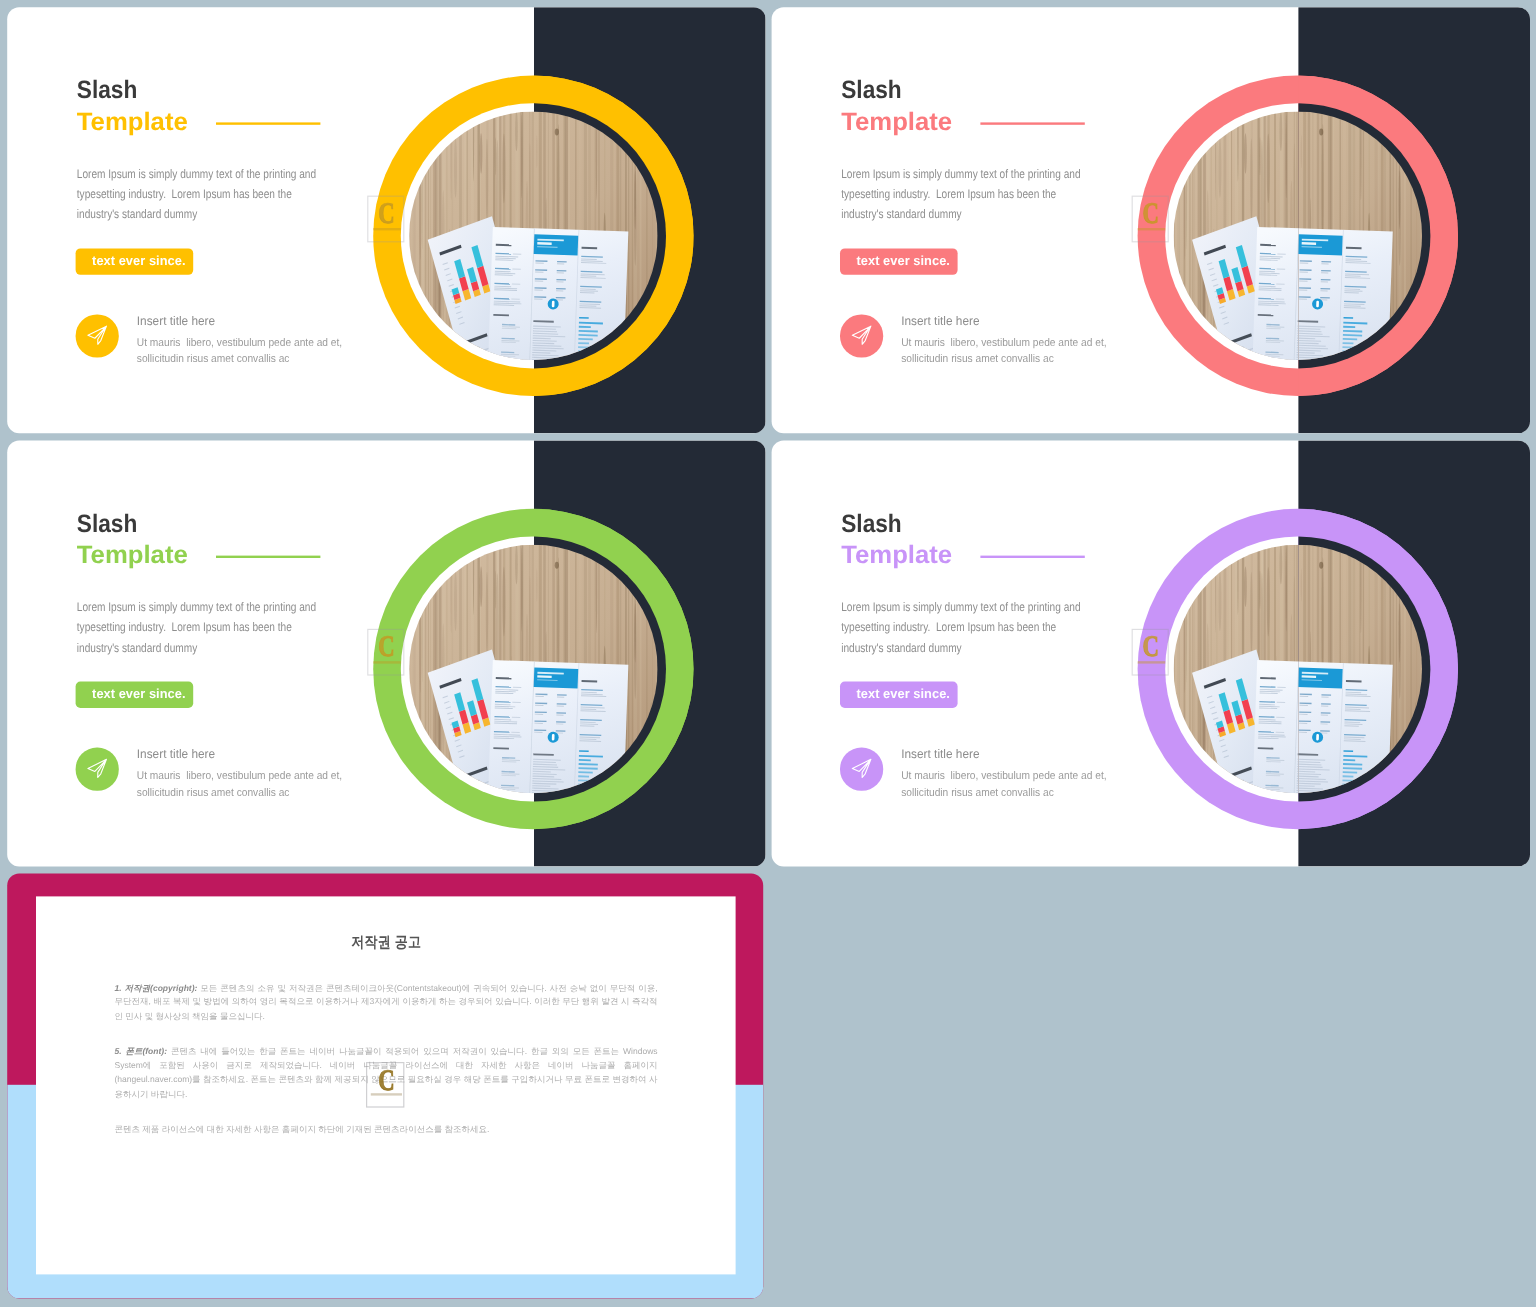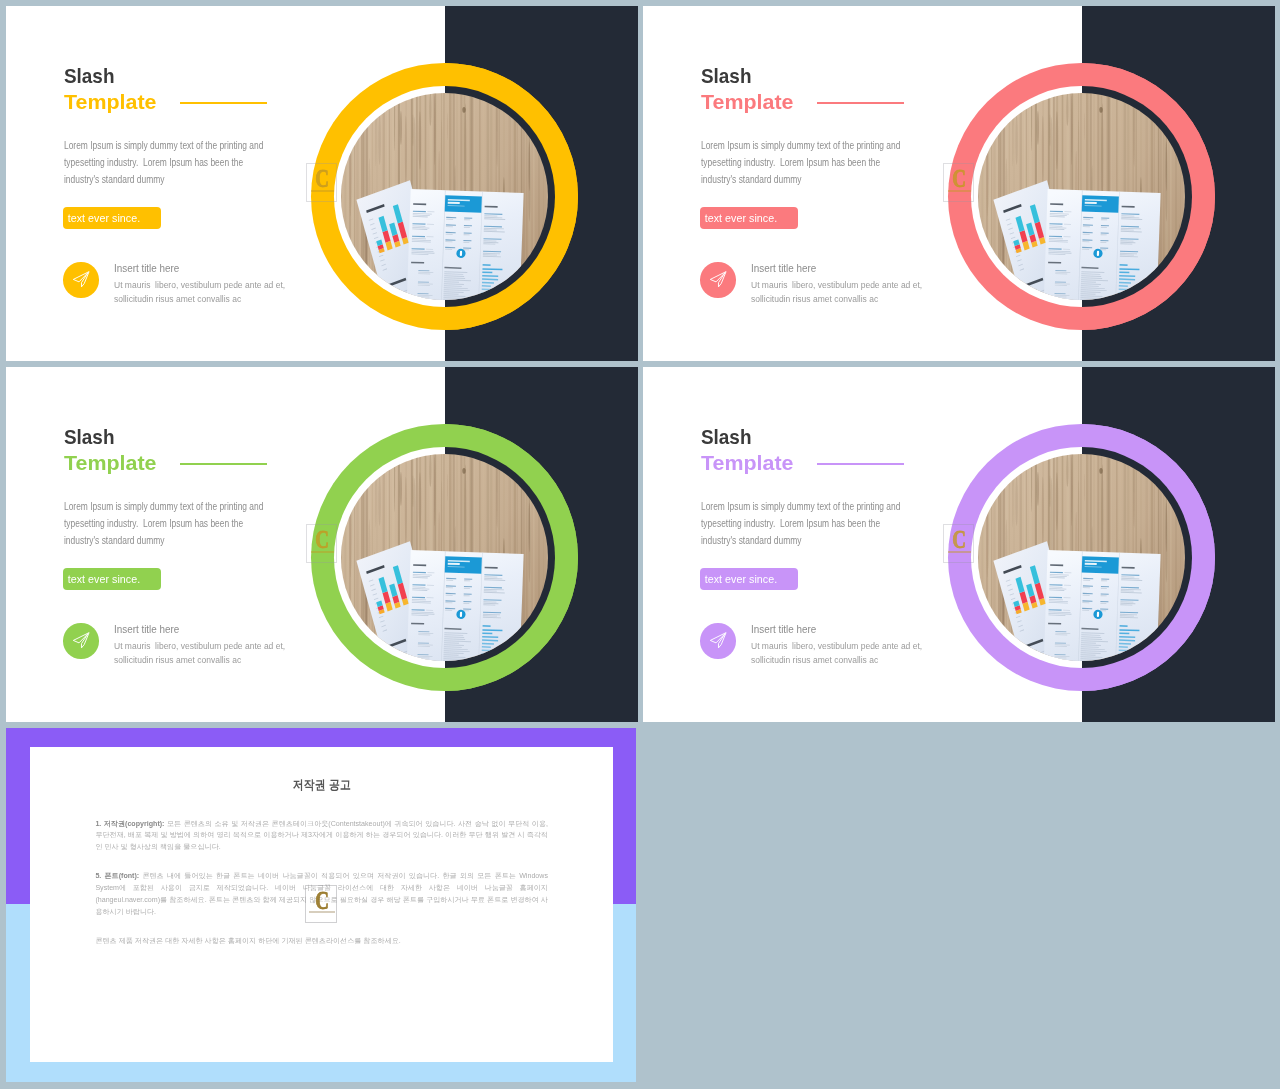--- a/index.html
+++ b/index.html
@@ -1,43 +1,43 @@
 <!DOCTYPE html>
 <html><head>
 <meta charset="utf-8">
 <style>
 html,body{margin:0;padding:0;}
 body{width:1280px;height:1089px;background:#AFC2CC;
      font-family:"Liberation Sans",sans-serif;overflow:hidden;}
 .page{position:relative;width:1280px;height:1089px;}
-.slide{position:absolute;background:#ffffff;overflow:hidden;}
+.slide{position:absolute;background:#ffffff;overflow:hidden;border-radius:10px;}
 .s1{left:6px;top:6px;width:632px;height:355px;}
 .s2{left:643px;top:6px;width:632px;height:355px;}
 .s3{left:6px;top:367px;width:632px;height:355px;}
 .s4{left:643px;top:367px;width:632px;height:355px;}
-.s5{left:6px;top:728px;width:630px;height:354px;background:#8b5cf6;}
+.s5{left:6px;top:728px;width:630px;height:354px;background:#be185d;}
 .darkpanel{position:absolute;top:0;left:439px;width:193px;height:100%;background:#232A36;}
 .circlewrap{position:absolute;left:304.8px;top:56.5px;width:267px;height:267px;}
 .ring{position:absolute;left:0;top:0;width:267px;height:267px;border-radius:50%;}
 .gapring{position:absolute;left:23px;top:23px;width:221px;height:221px;border-radius:50%;background:#fff;}
 .photo{position:absolute;left:30px;top:30px;width:207px;height:207px;border-radius:50%;overflow:hidden;}
 .photo svg{display:block;width:207px;height:207px;}
 .darkside{position:absolute;left:134.2px;top:0;width:133px;height:267px;overflow:hidden;}
 .darkside .inner{position:absolute;left:-134.2px;top:0;width:267px;height:267px;}
 .darkside .gapring{background:#232A36;}
 .t1{position:absolute;left:58px;top:59px;font-size:21px;font-weight:bold;color:#3A3A3A;line-height:21px;
      transform:scaleX(0.90);transform-origin:0 0;white-space:nowrap;}
 .t2{position:absolute;left:58px;top:85px;font-size:21px;font-weight:bold;line-height:21px;
      transform:scaleX(1.02);transform-origin:0 0;white-space:nowrap;}
 .tline{position:absolute;left:174px;top:96.3px;width:87px;height:1.4px;}
 .bodytxt{position:absolute;left:58px;top:130.5px;width:253px;font-size:10.3px;color:#8E8E8E;line-height:17px;white-space:pre-wrap;
      transform:scaleX(0.818);transform-origin:0 0;}
 
-.btn{position:absolute;left:57px;top:201px;width:98px;height:22px;border-radius:4px;color:#fff;font-size:10.9px;font-weight:normal;
-     line-height:22.5px;letter-spacing:0.05px;box-sizing:border-box;}
+.btn{position:absolute;left:57px;top:201px;width:98px;height:22px;border-radius:4px;color:#fff;font-size:10.9px;font-weight:bold;
+     line-height:22.5px;text-align:center;letter-spacing:0.05px;box-sizing:border-box;}
 .btn span{display:inline-block;transform:scaleX(0.98) translateX(4px);}
 .feat{position:absolute;left:57px;top:256px;}
 .featicon{position:absolute;left:0;top:0;width:35.5px;height:35.5px;border-radius:50%;}
 .featicon svg{position:absolute;left:8px;top:8px;width:19.5px;height:19.5px;}
 .feath{position:absolute;left:50.5px;top:1px;font-size:10.4px;color:#8C8C8C;white-space:nowrap;
      transform:scaleX(0.95);transform-origin:0 0;}
 .featb{position:absolute;left:50.5px;top:17px;width:192px;font-size:9.3px;color:#9B9B9B;line-height:13.7px;white-space:pre-wrap;
      transform:scaleX(0.915);transform-origin:0 0;}
 .wmark{position:absolute;left:299.6px;top:156.7px;width:31.3px;height:39.5px;border:1px solid rgba(150,150,160,.30);box-sizing:border-box;}
 .wmark .cc{position:absolute;left:0;top:2.5px;width:31.3px;height:25px;line-height:25px;text-align:center;
@@ -48,21 +48,21 @@
 .s5 .bluebot{position:absolute;left:0;bottom:0;width:630px;height:178px;background:#B0DEFC;}
 .s5 .paper{position:absolute;left:24.2px;top:19px;width:582.6px;height:314.6px;background:#fff;}
 
 .cp-h1{position:absolute;left:0;top:30px;width:582.6px;text-align:center;font-size:12.6px;font-weight:bold;color:#555;letter-spacing:0.2px;}
 .cp-h1 span{display:inline-block;transform:scaleX(0.86);}
 
 .cp-h2{position:absolute;left:0;top:47.5px;width:582.6px;text-align:center;font-size:9.3px;color:#6E6E6E;}
 .cp-h2 span{display:inline-block;transform:scaleX(0.88);}
 .cp-body{position:absolute;left:65.2px;top:71.7px;width:452.6px;font-size:7.1px;color:#ACACAC;line-height:11.7px;text-align:justify;}
 .cp-body p{margin:0 0 17.6px 0;}
-.cp-body b{color:#8A8A8A;font-weight:bold;}
+.cp-body b{color:#8A8A8A;font-weight:bold;font-style:italic;}
 .cp-wm{position:absolute;left:275.3px;top:137.9px;width:31.3px;height:38px;border:1px solid rgba(150,150,155,.45);box-sizing:border-box;}
 .cp-wm .cc{position:absolute;left:0;top:2.5px;width:31.3px;height:25px;line-height:25px;text-align:center;
   font-family:"Liberation Serif",serif;font-weight:bold;font-size:25px;color:rgba(146,113,28,.88);}
 .cp-wm .cc span{display:inline-block;transform:scaleX(0.76);-webkit-text-stroke:0.8px rgba(146,113,28,.88);}
 .cp-wm .sub{position:absolute;left:3px;bottom:9px;width:25.3px;height:1.6px;background:rgba(140,115,65,.35);}
 .hidden{position:absolute;width:0;height:0;overflow:hidden;}
 </style>
 </head>
 <body>
 
@@ -507,21 +507,21 @@
   </div>
 </div>
 
 <div class="slide s5">
   <div class="bluebot"></div>
   <div class="paper">
     <div class="cp-h1"><span>저작권 공고</span></div>
     <div class="cp-body">
       <p><b>1. 저작권(copyright):</b><span> 모든 콘텐츠의 소유 및 저작권은 콘텐츠테이크아웃(Contentstakeout)에 귀속되어 있습니다. 사전 승낙 없이 무단적 이용, 무단전재, 배포 복제 및 방법에 의하여 영리 목적으로 이용하거나 제3자에게 이용하게 하는 경우되어 있습니다. 이러한 무단 행위 발견 시 즉각적인 민사 및 형사상의 책임을 물으십니다.</span></p>
       <p><b>5. 폰트(font):</b><span> 콘텐츠 내에 들어있는 한글 폰트는 네이버 나눔글꼴이 적용되어 있으며 저작권이 있습니다. 한글 외의 모든 폰트는 Windows System에 포함된 사용이 금지로 제작되었습니다. 네이버 나눔글꼴 라이선스에 대한 자세한 사항은 네이버 나눔글꼴 홈페이지(hangeul.naver.com)를 참조하세요. 폰트는 콘텐츠와 함께 제공되지 않으므로 필요하실 경우 해당 폰트를 구입하시거나 무료 폰트로 변경하여 사용하시기 바랍니다.</span></p>
-      <p>콘텐츠 제품 저작권은 대한 자세한 사항은 홈페이지 하단에 기재된 콘텐츠라이선스를 참조하세요.</p>
+      <p>콘텐츠 제품 라이선스에 대한 자세한 사항은 홈페이지 하단에 기재된 콘텐츠라이선스를 참조하세요.</p>
     </div>
     <div class="cp-wm">
       <div class="cc"><span>C</span></div>
       <div class="sub"></div>
     </div>
   </div>
 </div>
 </div>
 
 </body></html>

